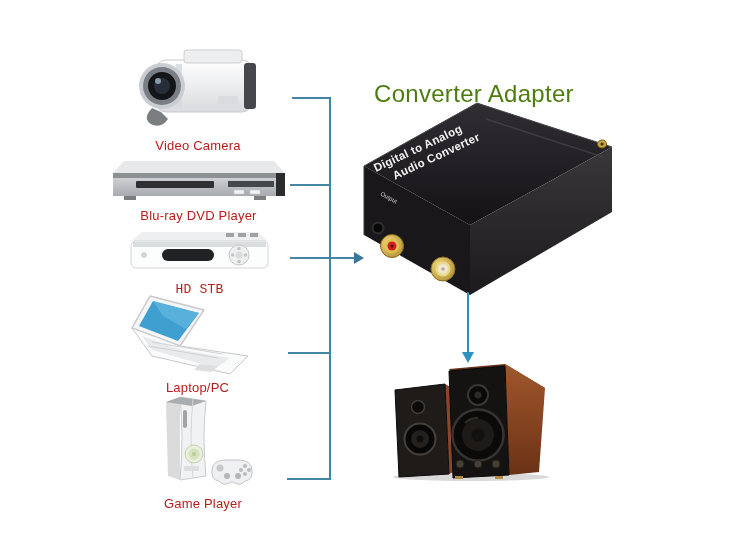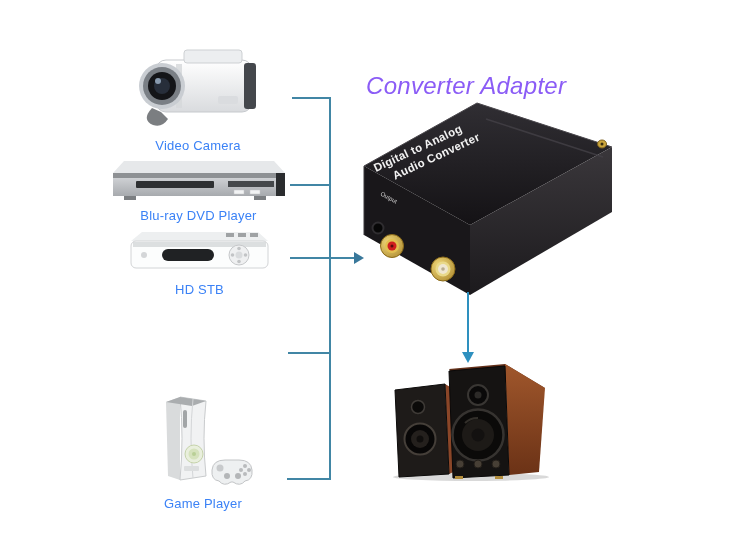--- a/index.html
+++ b/index.html
@@ -1,25 +1,25 @@
 <!DOCTYPE html>
 <html><head>
 <meta charset="utf-8">
 <style>
   html,body{margin:0;padding:0;background:#ffffff;}
   .canvas{
     position:relative;width:740px;height:546px;background:#ffffff;
     font-family:"Liberation Sans",sans-serif;overflow:hidden;
   }
   .title{
-    position:absolute;left:366px;top:72px;margin:0;
-    font-size:24px;font-weight:500;color:#8b5cf6;letter-spacing:.3px;font-style:italic;
+    position:absolute;left:366px;top:72px;margin:8px;
+    font-size:24px;font-weight:500;color:#4d7c0f;letter-spacing:.3px;
   }
   figure.device{position:absolute;margin:0;display:flex;flex-direction:column;align-items:center;gap:2px;}
-  figure.device figcaption{font-size:13px;color:#3b82f6;letter-spacing:.2px;white-space:pre;text-align:center;}
+  figure.device figcaption{font-size:13px;color:#b91c1c;letter-spacing:.2px;white-space:pre;text-align:center;}
   .line{position:absolute;background:#4186a5;}
   .h{height:2px;}
   .v{width:2px;}
   .arrow-right{
     position:absolute;width:0;height:0;
     border-top:6px solid transparent;border-bottom:6px solid transparent;
     border-left:10px solid #39789b;
   }
   .arrow-down{
     position:absolute;width:0;height:0;
@@ -72,40 +72,53 @@
       <rect x="122" y="25" width="46" height="6" fill="#45484b"></rect>
       <rect x="128" y="34" width="10" height="4" fill="#f2f3f4" stroke="#c2c4c6" stroke-width="0.5"></rect>
       <rect x="144" y="34" width="10" height="4" fill="#f2f3f4" stroke="#c2c4c6" stroke-width="0.5"></rect>
       <rect x="170" y="17" width="9" height="23" fill="#2a2c2e"></rect>
       <rect x="18" y="40" width="12" height="4" fill="#7c7f82"></rect>
       <rect x="148" y="40" width="12" height="4" fill="#7c7f82"></rect>
     </svg>
     <figcaption>Blu-ray DVD Player</figcaption>
   </figure>
 
-  <figure class="device" style="left:122px;top:226px;width:155px;">
+  <figure class="device" style="left:122px;top:226px;width:155px;font-family:Liberation Mono, monospace;">
     <svg width="155" height="54" viewBox="0 0 155 54">
       <polygon points="20,6 136,6 146,15 9,15" fill="#edeff0"></polygon>
       <rect x="104" y="7" width="8" height="4" fill="#9fa2a4"></rect>
       <rect x="116" y="7" width="8" height="4" fill="#9fa2a4"></rect>
       <rect x="128" y="7" width="8" height="4" fill="#9fa2a4"></rect>
       <rect x="9" y="15" width="137" height="27" rx="5" fill="#fcfdfd" stroke="#d2d4d6"></rect>
       <rect x="11" y="16" width="133" height="5" fill="#cfd1d3" opacity="0.7"></rect>
       <rect x="40" y="23" width="52" height="12" rx="6" fill="#202224"></rect>
       <circle cx="117" cy="29" r="10" fill="#eff0f1" stroke="#c6c8ca"></circle>
       <circle cx="117" cy="22.5" r="1.8" fill="#c2c4c6"></circle>
       <circle cx="117" cy="35.5" r="1.8" fill="#c2c4c6"></circle>
       <circle cx="110.5" cy="29" r="1.8" fill="#c2c4c6"></circle>
       <circle cx="123.5" cy="29" r="1.8" fill="#c2c4c6"></circle>
       <circle cx="117" cy="29" r="3.5" fill="#d9dbdd"></circle>
       <circle cx="22" cy="29" r="3" fill="#d4d6d8"></circle>
     </svg>
     <figcaption>HD STB</figcaption>
   </figure>
 
+  <figure class="device" style="left:130px;top:294px;width:135px;">
+    <svg width="135" height="84" viewBox="0 0 135 84">
+      <polygon points="20,2 74,16 50,52 2,34" fill="#f4f5f6" stroke="#c7c9cb" stroke-width="1.5"></polygon>
+      <polygon points="23,7 69,19 48,47 9,32" fill="#3f9fd0"></polygon>
+      <polygon points="23,7 69,19 56,35 33,22" fill="#6cc0e2" opacity="0.55"></polygon>
+      <polygon points="2,34 50,52 118,62 100,80 22,62" fill="#fafbfb" stroke="#c7c9cb"></polygon>
+      <polygon points="12,42 52,56 100,64 86,74 22,56" fill="#e9eaeb"></polygon>
+      <polygon points="70,70 88,72 82,78 64,76" fill="#dcdee0"></polygon>
+      <line x1="22" y1="48" x2="92" y2="60" stroke="#d0d2d4" stroke-width="1"></line>
+      <line x1="18" y1="52" x2="88" y2="64" stroke="#d0d2d4" stroke-width="1"></line>
+    </svg>
+    <figcaption>Laptop/PC</figcaption>
+  </figure>
 
   <figure class="device" style="left:142px;top:388px;width:122px;">
     <svg width="122" height="106" viewBox="0 0 122 106">
       <polygon points="24,14 38,9 38,92 26,88" fill="#d9dbdc"></polygon>
       <path d="M38,9 L64,13 Q60,50 64,88 L38,92 Q42,50 38,9 Z" fill="#f1f2f3" stroke="#c9cbcd"></path>
       <polygon points="24,14 38,9 64,13 50,18" fill="#aaadaf"></polygon>
       <path d="M51,11 Q47,50 51,90" stroke="#d4d6d8" fill="none"></path>
       <rect x="41" y="22" width="4" height="18" rx="2" fill="#a2a5a7"></rect>
       <circle cx="52" cy="66" r="9" fill="#e9efdd" stroke="#c6d3ab"></circle>
       <circle cx="52" cy="66" r="5.5" fill="#d5e2bc"></circle>

